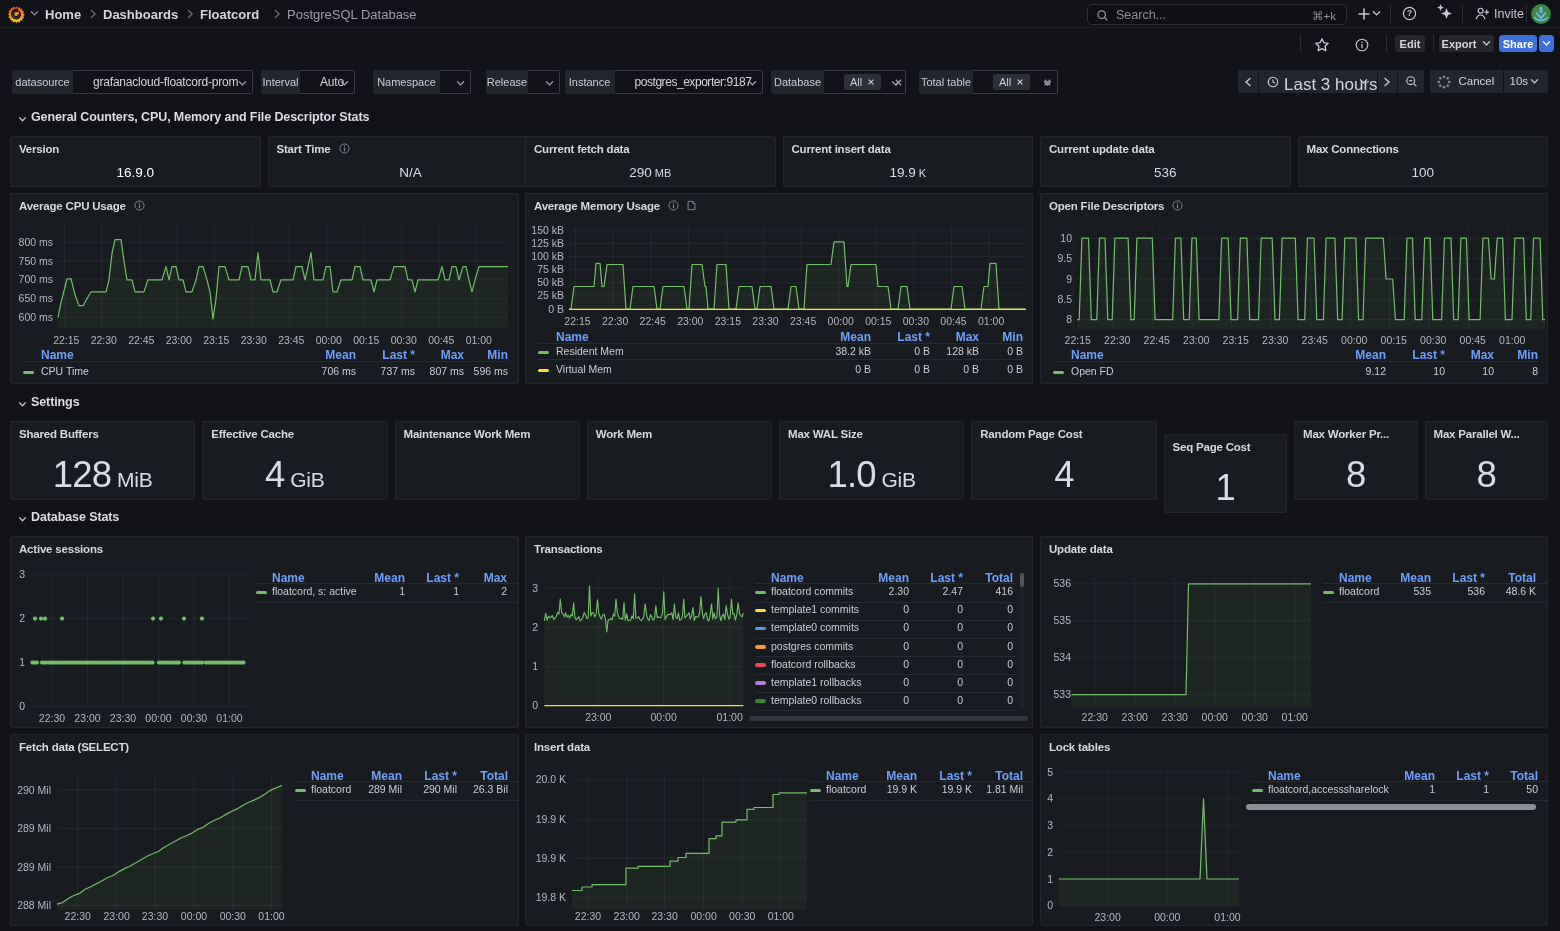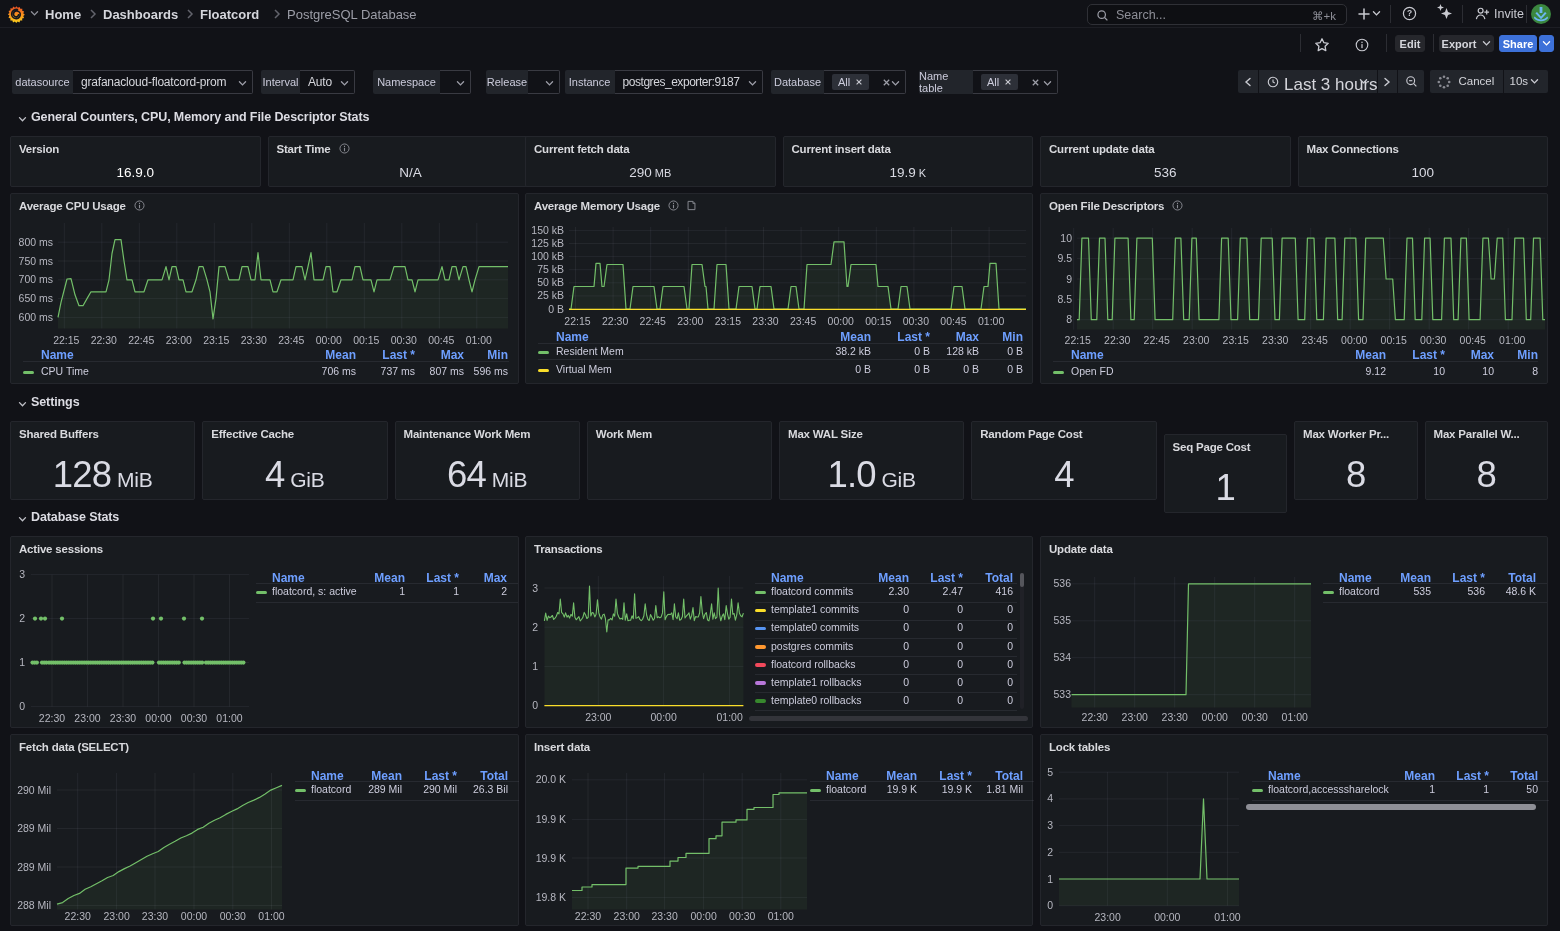--- a/index.html
+++ b/index.html
@@ -9,21 +9,21 @@
 .val2{position:absolute;left:0;right:0;top:31.5px;text-align:center;font-size:36.5px;font-weight:500;color:#dadbe4;letter-spacing:-0.8px}
 .unit2{font-size:21px;letter-spacing:-0.2px}
 .ch{position:absolute;left:0;top:0}
 .lh{position:absolute;font-size:12px;font-weight:600;color:#6e9fff;white-space:nowrap}
 .lv{position:absolute;font-size:10.5px;color:#ccccdc;white-space:nowrap}
 .ldash{position:absolute;width:11px;height:3.5px;border-radius:2px}
 .lsep{position:absolute;height:1px;background:rgba(204,204,220,0.09)}
 .btn{position:absolute;height:17px;background:#26272c;border:1px solid #26272c;border-radius:3px;display:flex;align-items:center;justify-content:center;font-size:11px;color:#d5d6dc;font-weight:600}
 .pl{display:flex;height:24px}
 .plab{background:#22252b;border-radius:2px 0 0 2px;display:flex;align-items:center;justify-content:center;font-size:11px;font-weight:500;color:#ccccdc}
-.pval{position:relative;border:1px solid #393a42;border-left:none;border-radius:0 2px 2px 0;display:flex;align-items:center;padding-left:8px;background:#111217}
+.pval{position:relative;border:1px solid #393a42;border-left:none;border-radius:0 2px 2px 0;display:flex;align-items:center;padding-left:20px;background:#111217}
 .pv{font-size:12px;color:#d5d6dc;white-space:nowrap}
 .chip{background:#2d3038;border-radius:2px;height:16px;display:flex;align-items:center;padding:0 6px;font-size:11px;color:#ccccdc}
 .tgrp{position:absolute;top:70px;height:23px;background:#22252b;border-radius:2px}
 </style></head><body>
 <div style="position:absolute;left:0;top:0;width:1560px;height:27.5px;border-bottom:1px solid #1d1e24"></div>
 <svg style="position:absolute;left:7px;top:3.5px" width="19" height="20" viewBox="0 0 24 24">
 <defs>
       <linearGradient id="glog" x1="0" y1="0" x2="0" y2="1">
 <stop offset="0" stop-color="#ef4e23"></stop>
         <stop offset="0.55" stop-color="#f8981d"></stop>
@@ -158,21 +158,21 @@
         </svg></span>
       <svg width="9" height="9" viewBox="0 0 10 10" style="margin-left:13px">
         <path d="M2 2l6 6M8 2l-6 6" stroke="#9d9ea8" stroke-width="1.4"></path>
       </svg>
       <svg style="position:absolute;right:5px;top:8.5px" width="9" height="7" viewBox="0 0 10 8">
         <path d="M1.5 2l3.5 3.6L8.5 2" stroke="#9d9ea8" stroke-width="1.5" fill="none" stroke-linecap="round"></path>
       </svg>
     </div>
   </div>
 <div class="pl" style="position:absolute;left:919px;top:70px">
-    <div class="plab" style="width:54px">Name table</div>
+    <div class="plab" style="width:54px">Total table</div>
     <div class="pval" style="width:85px">
       <span class="chip">All<svg width="8" height="8" viewBox="0 0 10 10" style="margin-left:5px">
           <path d="M2 2l6 6M8 2l-6 6" stroke="#c9cad1" stroke-width="1.4"></path>
         </svg></span>
       <svg width="9" height="9" viewBox="0 0 10 10" style="margin-left:13px">
         <path d="M2 2l6 6M8 2l-6 6" stroke="#9d9ea8" stroke-width="1.4"></path>
       </svg>
       <svg style="position:absolute;right:5px;top:8.5px" width="9" height="7" viewBox="0 0 10 8">
         <path d="M1.5 2l3.5 3.6L8.5 2" stroke="#9d9ea8" stroke-width="1.5" fill="none" stroke-linecap="round"></path>
       </svg>
@@ -445,21 +445,20 @@
 <div class="panel" style="left:10px;top:421px;width:185.25px;height:79px">
     <div class="pt">Shared Buffers</div>
     <div class="val2">128<span class="unit2">&nbsp;MiB</span></div>
   </div>
 <div class="panel" style="left:202.25px;top:421px;width:185.25px;height:79px">
     <div class="pt">Effective Cache</div>
     <div class="val2">4<span class="unit2">&nbsp;GiB</span></div>
   </div>
 <div class="panel" style="left:394.5px;top:421px;width:185.25px;height:79px">
     <div class="pt">Maintenance Work Mem</div>
-    <div class="val2">64<span class="unit2">&nbsp;MiB</span></div>
   </div>
 <div class="panel" style="left:586.75px;top:421px;width:185.25px;height:79px">
     <div class="pt">Work Mem</div>
   </div>
 <div class="panel" style="left:779px;top:421px;width:185.25px;height:79px">
     <div class="pt">Max WAL Size</div>
     <div class="val2">1.0<span class="unit2">&nbsp;GiB</span></div>
   </div>
 <div class="panel" style="left:971.25px;top:421px;width:185.25px;height:79px">
     <div class="pt">Random Page Cost</div>

